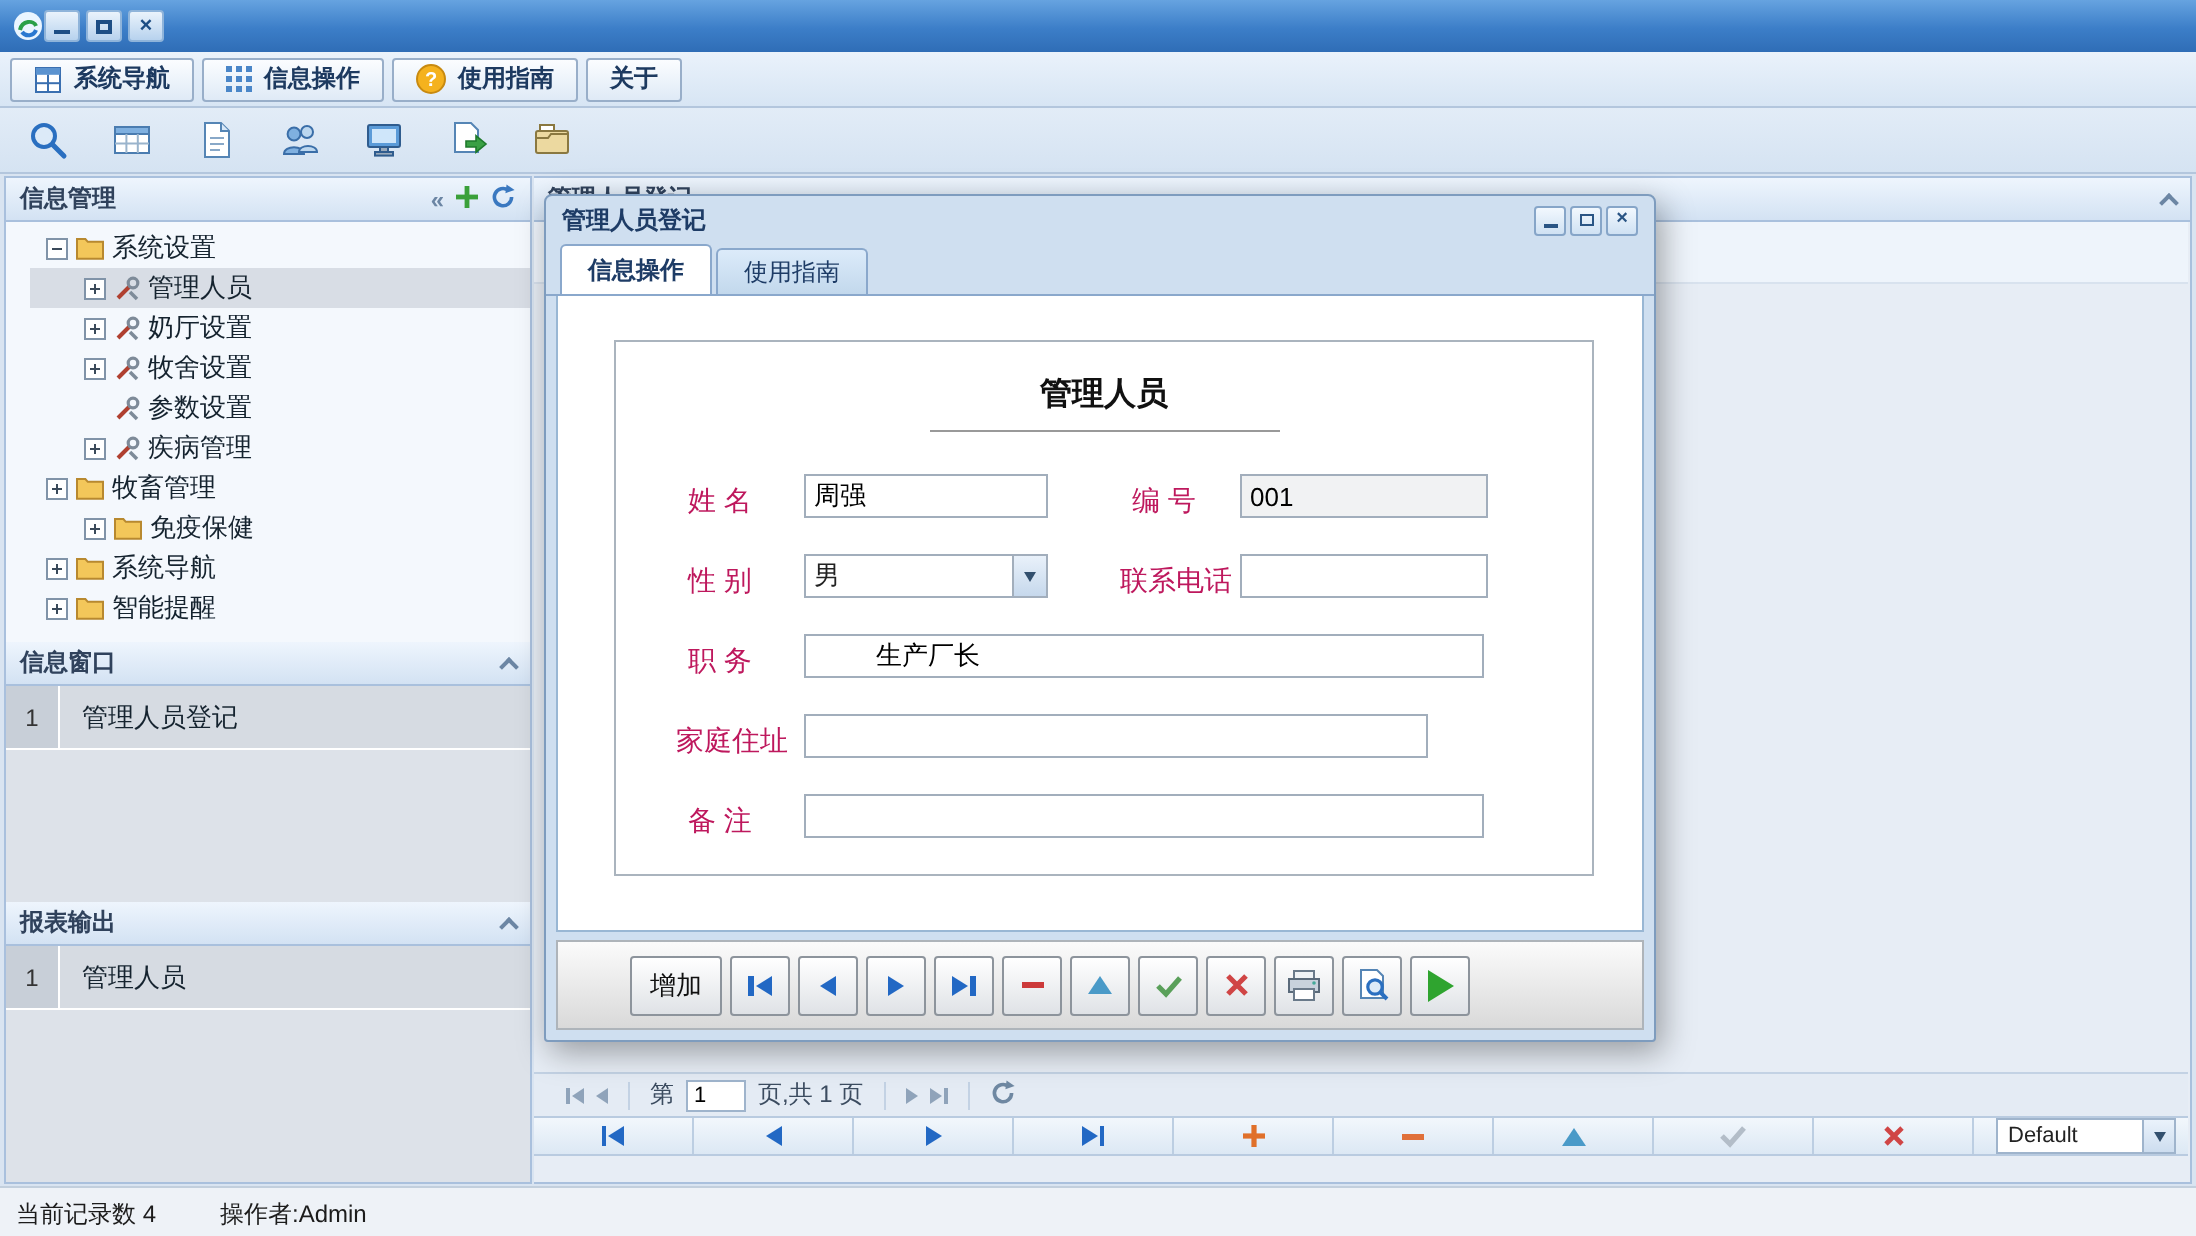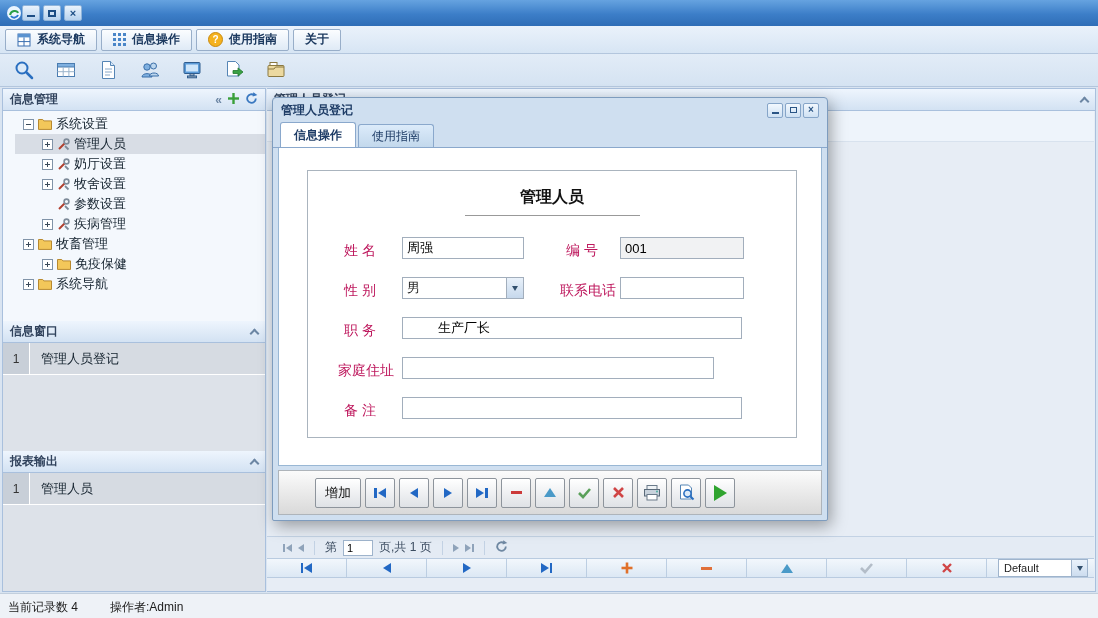--- a/index.html
+++ b/index.html
@@ -375,20 +375,29 @@
       </div>
       <div class="titem lv0">
         <span class="exp plus"></span>
         <span class="tico">
             <svg width="14" height="12" viewBox="0 0 14 12">
               <path d="M0.5 1.5 h4.2 l1.2 1.4 h7.6 v8.5 h-13 z" fill="#f3c75a" stroke="#b8892f"></path>
             </svg>
           </span>
         <span>系统导航</span>
       </div>
+      <div class="titem lv0">
+        <span class="exp plus"></span>
+        <span class="tico">
+            <svg width="14" height="12" viewBox="0 0 14 12">
+              <path d="M0.5 1.5 h4.2 l1.2 1.4 h7.6 v8.5 h-13 z" fill="#f3c75a" stroke="#b8892f"></path>
+            </svg>
+          </span>
+        <span>智能提醒</span>
+      </div>
     </div>
 
     <div class="phd" style="position:absolute;left:0;top:232px;width:262px;">
       <span>信息窗口</span>
       <span class="sp"></span>
       <span class="chev-up"></span>
     </div>
     <div class="lsec" style="top:254px;height:108px;">
       <div class="lrow">
         <span class="lnum">1</span>

